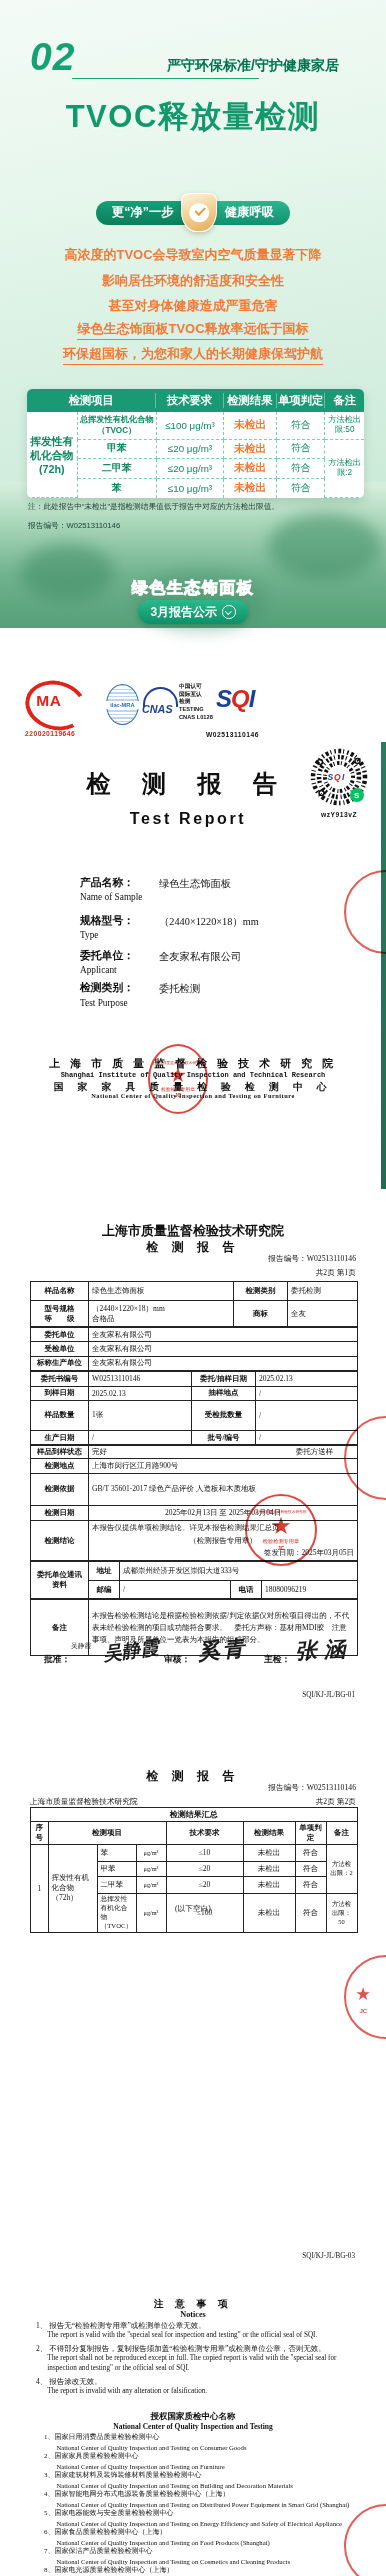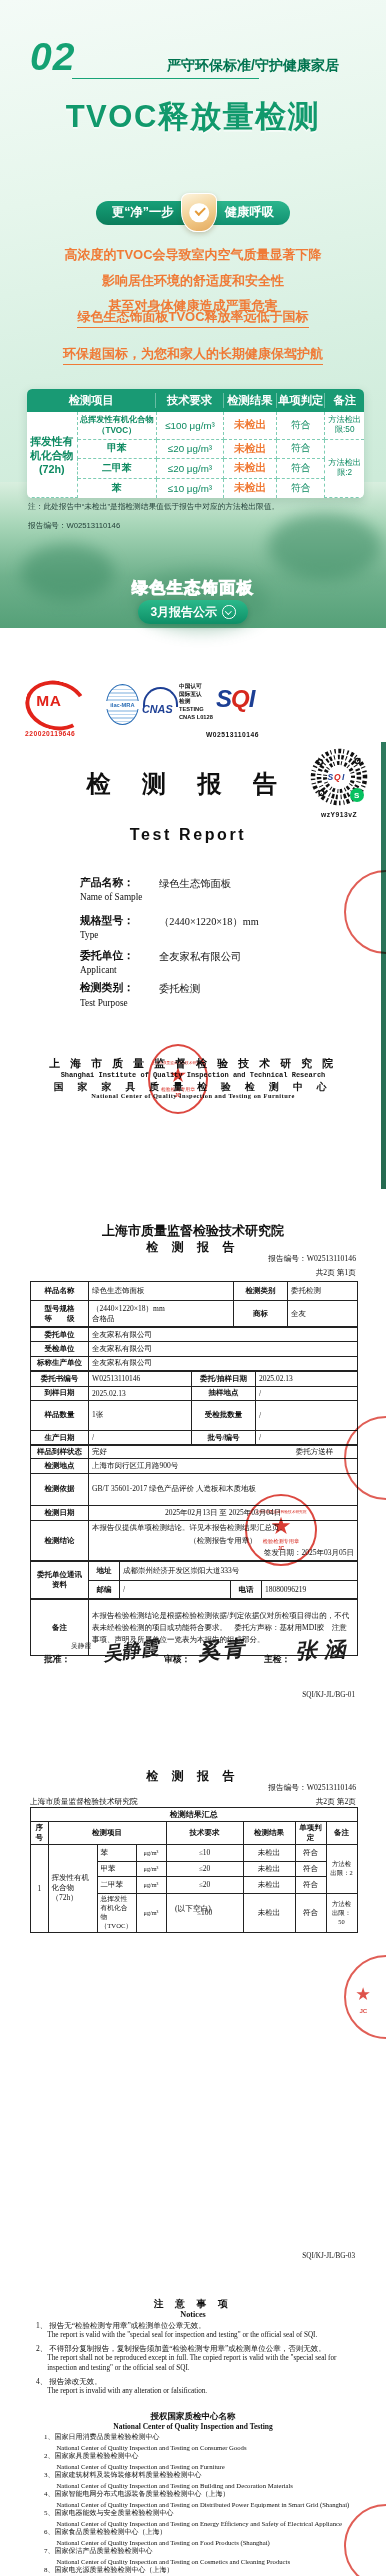--- a/index.html
+++ b/index.html
@@ -67,21 +67,21 @@
         color:#2a6db5;font-weight:800;font-size:5.7px;text-align:center;line-height:8.2px;}
   .cnas{position:relative;width:34px;height:39px;}
   .cnas .arc{position:absolute;left:1px;top:3.1px;width:31px;height:17.5px;border:2.6px solid #1d3f94;
         border-bottom:none;border-radius:31px 31px 0 0;}
   .cnas .t{position:absolute;left:0px;top:18.5px;font-weight:800;font-style:italic;font-size:10.8px;color:#1d3f94;}
   .accr{font-size:5.7px;font-weight:700;line-height:7.7px;color:#111;}
   .sqi{position:relative;font-weight:800;font-style:italic;font-size:24px;letter-spacing:-1px;}
   .sqi .s{color:#1d3f94;} .sqi .q{color:#d6281e;} .sqi .i{color:#1d3f94;}
   .blknum{color:#111;font-size:6.7px;font-weight:700;letter-spacing:0.5px;}
   .rpt-title{font-weight:900;font-size:24px;letter-spacing:12.4px;color:#0f0f0f;}
-  .rpt-sub{font-weight:900;font-size:16px;letter-spacing:2.6px;color:#0f0f0f;margin-top:16px;}
+  .rpt-sub{font-weight:900;font-size:16px;letter-spacing:2.6px;color:#0f0f0f;}
   .fld-zh{font-weight:800;font-size:10.8px;color:#111;}
   .fld-en{font-size:9.3px;color:#111;}
   .fld-val{font-size:10.3px;color:#111;}
   .inst-zh{font-weight:700;font-size:10.8px;letter-spacing:3.6px;color:#111;}
   .inst-en{font-weight:700;font-size:7px;color:#111;}
   .inst-zh2{font-weight:700;font-size:9.8px;letter-spacing:5.7px;color:#111;}
   .inst-en2{font-weight:700;font-size:6.4px;letter-spacing:0.5px;color:#111;}
   
   .stamp{position:absolute;border:2.1px solid rgba(214,40,30,.85);border-radius:50%;
          display:flex;flex-direction:column;align-items:center;justify-content:center;
@@ -139,21 +139,21 @@
         <div class="inner">
             <div class="chk"></div>
           </div>
       </div>
       <div class="pill r">健康呼吸</div>
     </div>
 
     <div class="abs ctr" style="top:246px;"><span class="op">高浓度的TVOC会导致室内空气质量显著下降</span></div>
     <div class="abs ctr" style="top:272px;"><span class="op">影响居住环境的舒适度和安全性</span></div>
     <div class="abs ctr" style="top:297px;"><span class="op">甚至对身体健康造成严重危害</span></div>
-    <div class="abs ctr" style="top:308px;"><span class="op u">绿色生态饰面板TVOC释放率远低于国标</span></div>
+    <div class="abs ctr" style="top:320px;"><span class="op u">绿色生态饰面板TVOC释放率远低于国标</span></div>
     <div class="abs ctr" style="top:345px;"><span class="op u">环保超国标，为您和家人的长期健康保驾护航</span></div>
 
     <div id="htab">
       <div class="hd">
         <span style="width:130px;">检测项目</span>
         <span style="width:67px;">技术要求</span>
         <span style="width:53px;">检测结果</span>
         <span style="width:48px;">单项判定</span>
         <span style="width:39px;">备注</span>
       </div>

